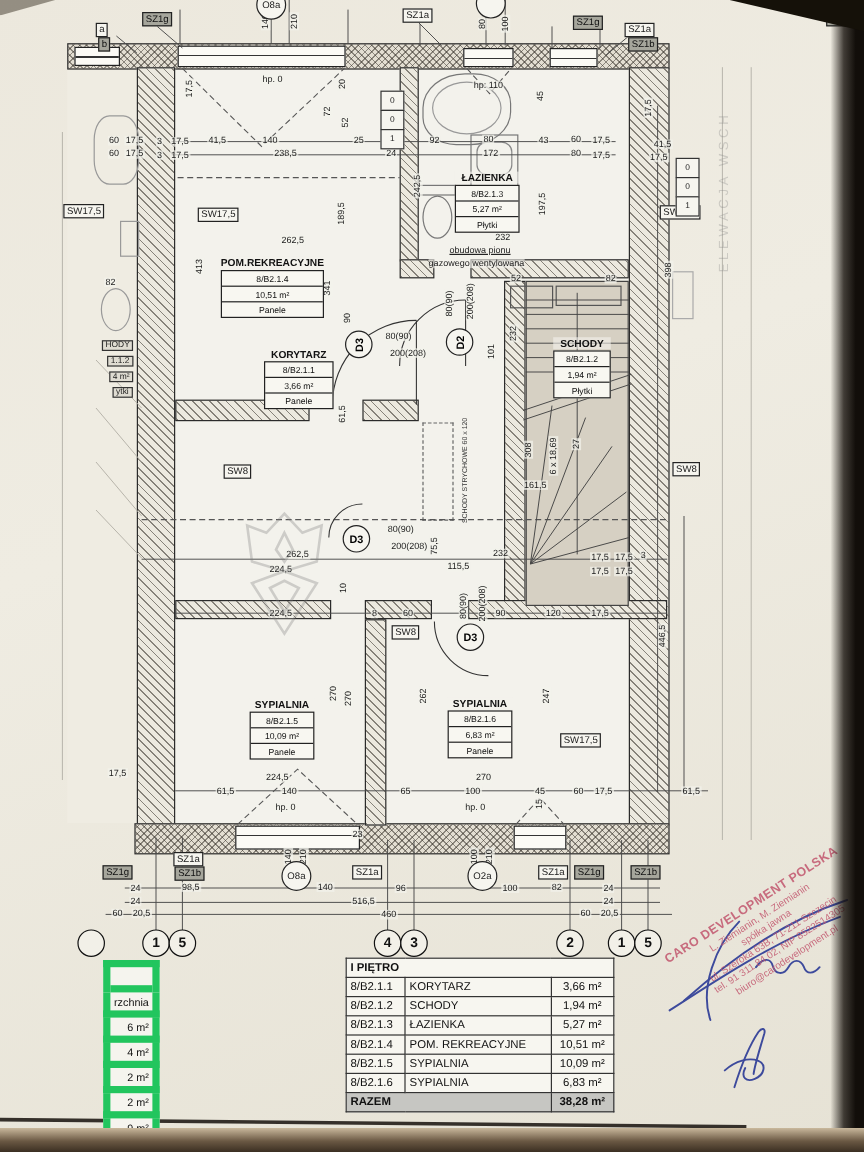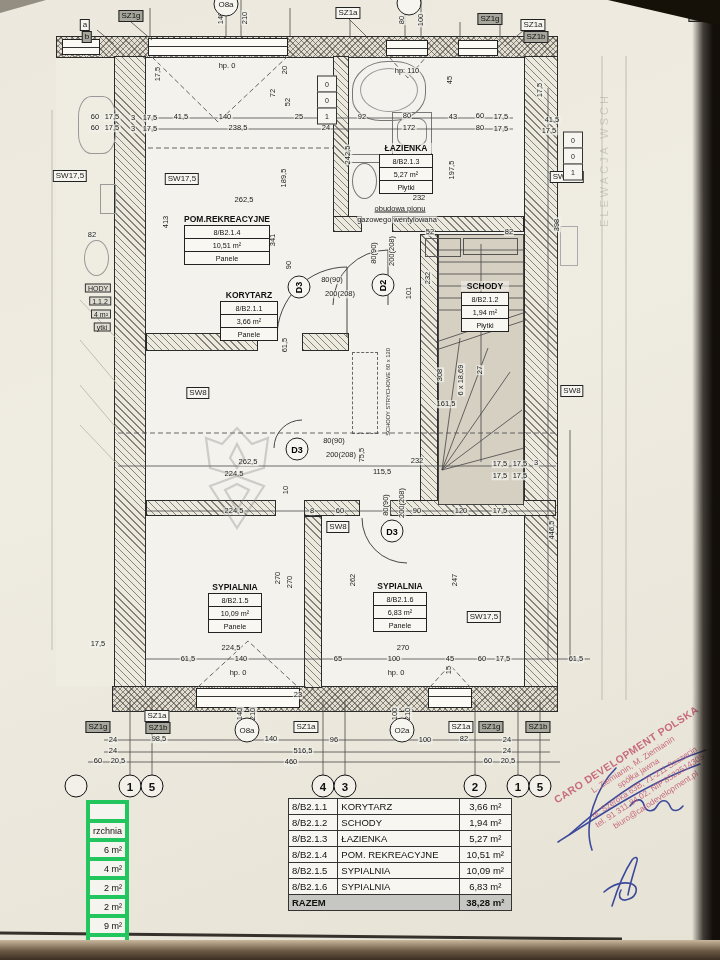--- a/index.html
+++ b/index.html
@@ -39,21 +39,21 @@
   .wm-l1{font-size:40px;font-weight:bold;letter-spacing:12px;line-height:1;}
   .wm-l2{font-size:23px;letter-spacing:2px;line-height:1.3;}
   .unit-label{position:absolute;border:2.5px solid #1a1a1a;background:rgba(248,247,241,.6);font-weight:bold;color:#151515;display:flex;align-items:center;justify-content:center;}
   .maintbl{position:absolute;left:288px;top:798px;width:224px;border:1.5px solid #333;border-collapse:collapse;background:#f7f6f0;font-size:9.5px;color:#111;z-index:4;}
   .maintbl td,.maintbl th{border:1px solid #333;padding:1px 3px;height:13px;font-weight:normal;text-align:left;}
   .maintbl .ttl{font-weight:bold;}
   .maintbl .hdr td{background:#c6c6c2;text-align:center;}
   .maintbl .area{text-align:center;}
   .maintbl .razem td{background:#c6c6c2;font-weight:bold;}
   .fragtbl{position:absolute;left:86px;top:800px;width:40px;border-collapse:collapse;font-size:9px;background:#f5f4ee;color:#111;z-index:4;}
-  .fragtbl td{border:4px solid #22c55e;height:13px;text-align:right;padding:1px 3px;}
+  .fragtbl td{border:6px solid #22c55e;height:13px;text-align:right;padding:1px 3px;}
   .fragtbl .tot{background:#c6c6c2;font-weight:bold;}
   .stamp{position:absolute;left:538px;top:744px;width:205px;transform:rotate(-33deg);text-align:center;z-index:8;opacity:.85;line-height:1.25;}
   .stamp .s1{font-size:10.5px;font-weight:bold;letter-spacing:.4px;}
   .stamp .s{font-size:8.3px;}
   .edge-r{position:absolute;right:0;top:0;width:28px;height:960px;background:linear-gradient(to right,rgba(22,17,12,0) 0%,rgba(22,17,12,.8) 40%,#120e0a 75%);z-index:20;}
   .edge-tr{position:absolute;left:608px;top:0;width:112px;height:26px;background:#151109;clip-path:polygon(0 0,100% 0,100% 100%);z-index:21;}
   .edge-tl{position:absolute;left:0;top:0;width:46px;height:13px;background:#2a2115;clip-path:polygon(0 0,100% 0,0 100%);opacity:.45;z-index:21;}
   .edge-b{position:absolute;left:0;top:940px;width:720px;height:20px;background:linear-gradient(to bottom,#c9b89c 0%,#6a5843 55%,#3b2f22 100%);z-index:20;}
 </style>
 </head>
@@ -229,20 +229,23 @@
   <div class="bub" style="left:152px;top:786px;">5</div>
   <div class="bub" style="left:323px;top:786px;">4</div>
   <div class="bub" style="left:345px;top:786px;">3</div>
   <div class="bub" style="left:475px;top:786px;">2</div>
   <div class="bub" style="left:518px;top:786px;">1</div>
   <div class="bub" style="left:540px;top:786px;">5</div>
 
 
   <table class="maintbl">
     <tbody>
+        <tr>
+          <td colspan="3" class="ttl">I PIĘTRO</td>
+        </tr>
     <tr>
           <td>8/B2.1.1</td>
           <td>KORYTARZ</td>
           <td class="area">3,66 m²</td>
         </tr>
     <tr>
           <td>8/B2.1.2</td>
           <td>SCHODY</td>
           <td class="area">1,94 m²</td>
         </tr>
@@ -454,21 +457,21 @@
       <span class="ann tagd" style="left: 491px; top: 727px;">SZ1g</span>
       <span class="ann d" style="left: 507px; top: 740px;">24</span>
       <span class="ann tagd" style="left: 538px; top: 727px;">SZ1b</span>
       <span class="ann d" style="left: 113px; top: 740px;">24</span>
       <span class="ann d" style="left: 159px; top: 739px;">98,5</span>
       <span class="ann d" style="left: 113px; top: 751px;">24</span>
       <span class="ann d" style="left: 303px; top: 751px;">516,5</span>
       <span class="ann d" style="left: 507px; top: 751px;">24</span>
       <span class="ann d" style="left: 98px; top: 761px;">60</span>
       <span class="ann d" style="left: 118px; top: 761px;">20,5</span>
-      <span class="ann d" style="left: 291px; top: 762px;">460</span>
+      <span class="ann d" style="left: 324px; top: 762px;">460</span>
       <span class="ann d" style="left: 488px; top: 761px;">60</span>
       <span class="ann d" style="left: 508px; top: 761px;">20,5</span>
       <span class="ann rc" style="left: 327px; top: 84px;">0</span>
       <span class="ann rc" style="left: 327px; top: 100px;">0</span>
       <span class="ann rc" style="left: 327px; top: 116px;">1</span>
       <span class="ann rc" style="left: 573px; top: 140px;">0</span>
       <span class="ann rc" style="left: 573px; top: 156px;">0</span>
       <span class="ann rc" style="left: 573px; top: 172px;">1</span>
     </div>
 

